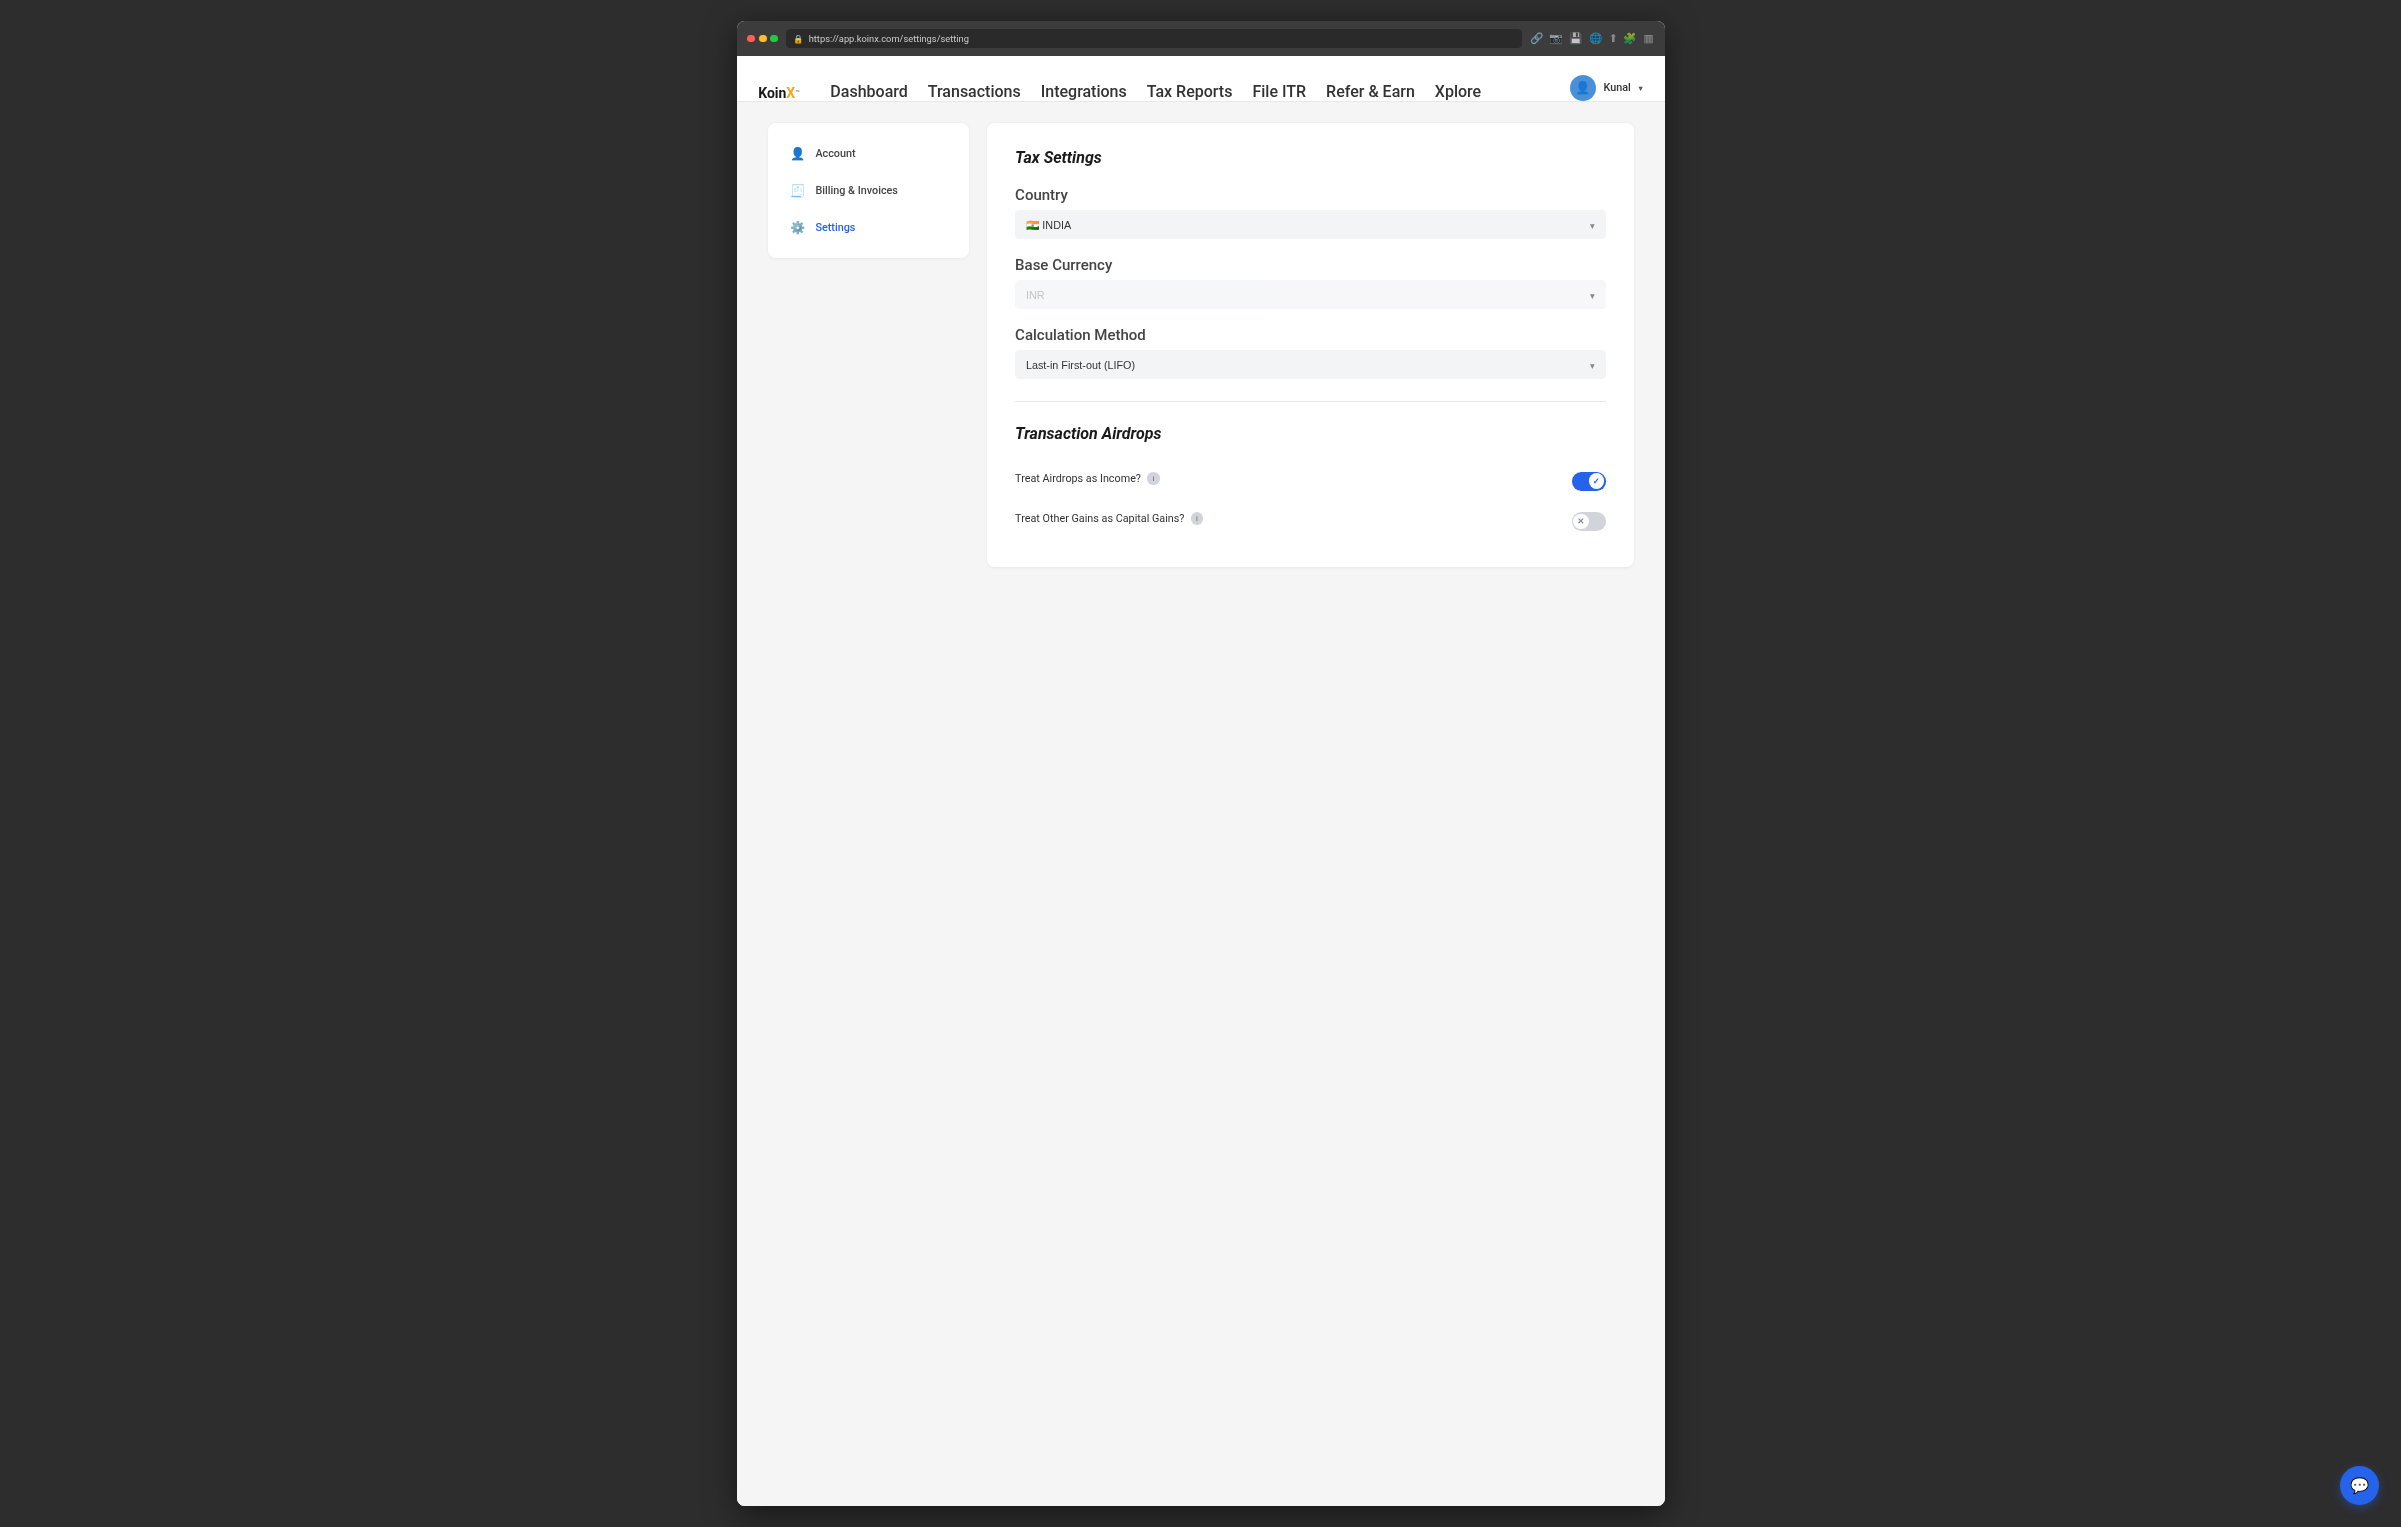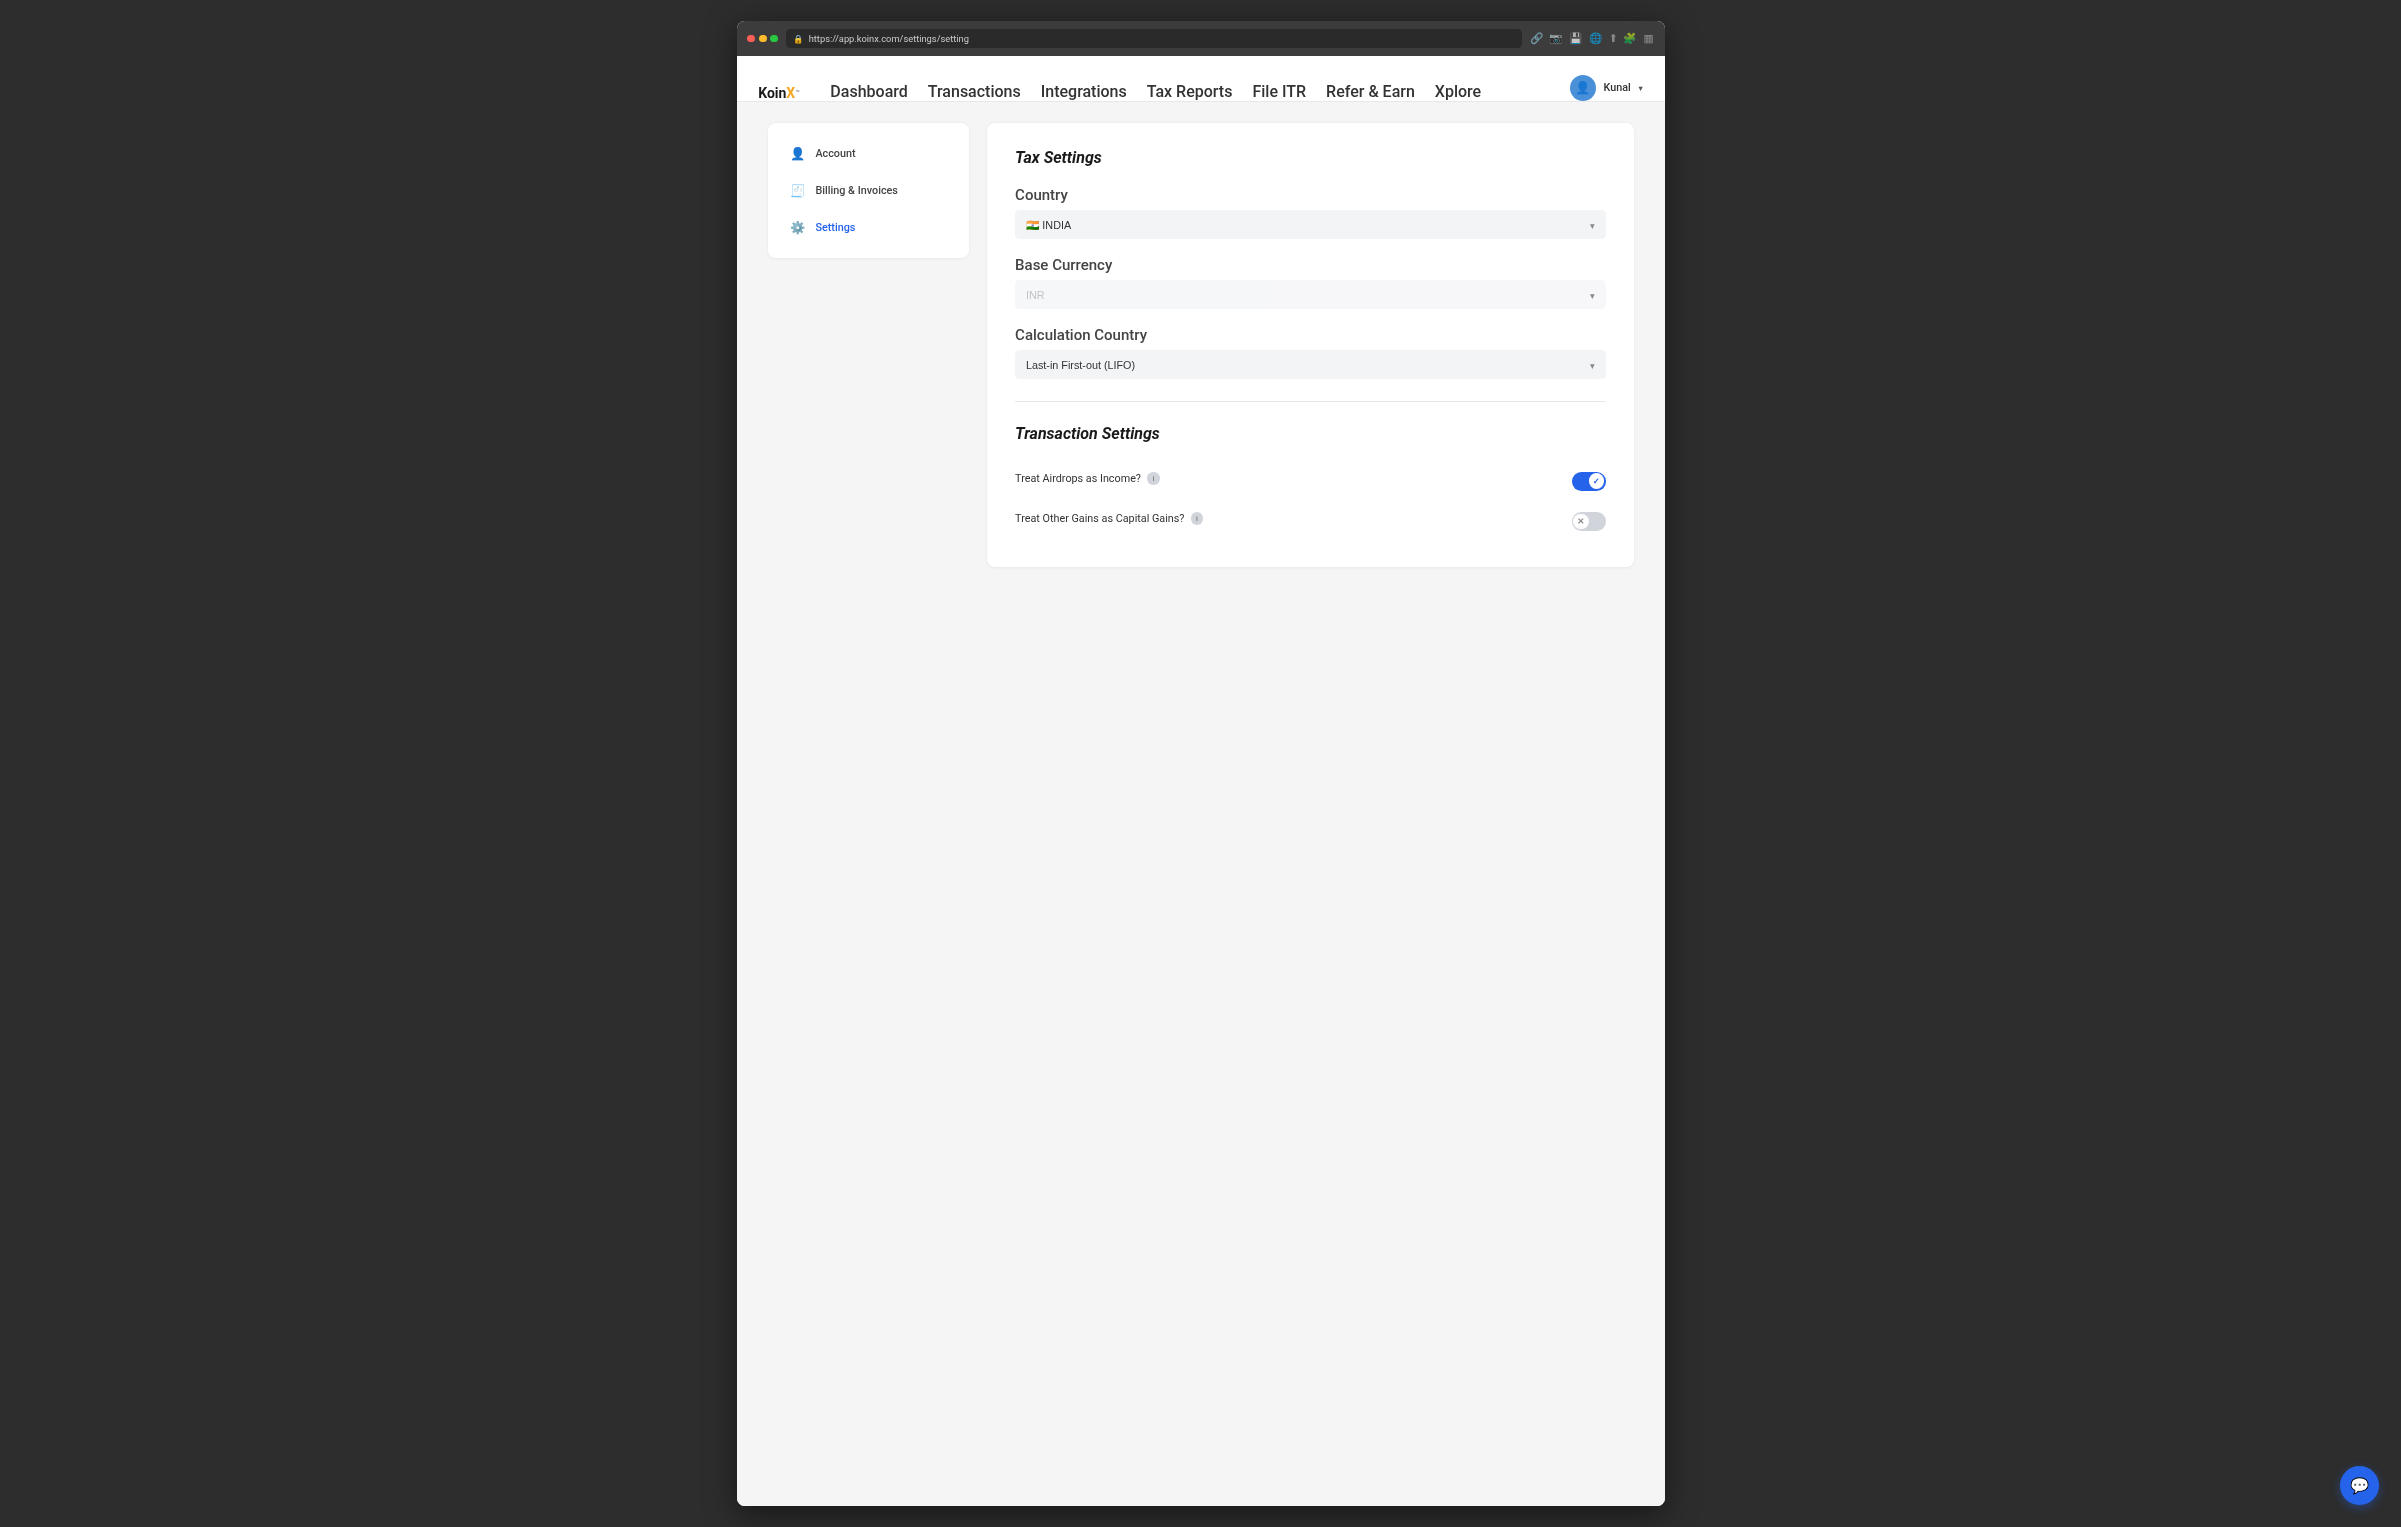--- a/index.html
+++ b/index.html
@@ -367,34 +367,34 @@
           <div class="field-label">Base Currency</div>
           <div class="select-wrapper">
             <select disabled="" style="color:#aaa;">
               <option value="INR">INR</option>
             </select>
             <span class="select-arrow">▾</span>
           </div>
         </div>
 
         <div class="field-group">
-          <div class="field-label">Calculation Country</div>
+          <div class="field-label">Calculation Method</div>
           <div class="select-wrapper">
             <select>
               <option value="lifo">Last-in First-out (LIFO)</option>
               <option value="fifo">First-in First-out (FIFO)</option>
               <option value="acb">Average Cost Basis (ACB)</option>
             </select>
             <span class="select-arrow">▾</span>
           </div>
         </div>
 
         <div class="divider"></div>
 
-        <h2 class="section-title">Transaction Settings</h2>
+        <h2 class="section-title">Transaction Airdrops</h2>
 
         <div class="toggle-row">
           <div class="toggle-label">
             <span>Treat Airdrops as Income?</span>
             <span class="info-icon">i</span>
           </div>
           <div class="toggle-switch">
             <div class="toggle-track on"></div>
             <div class="toggle-thumb on">
               <span class="toggle-check">✓</span>

